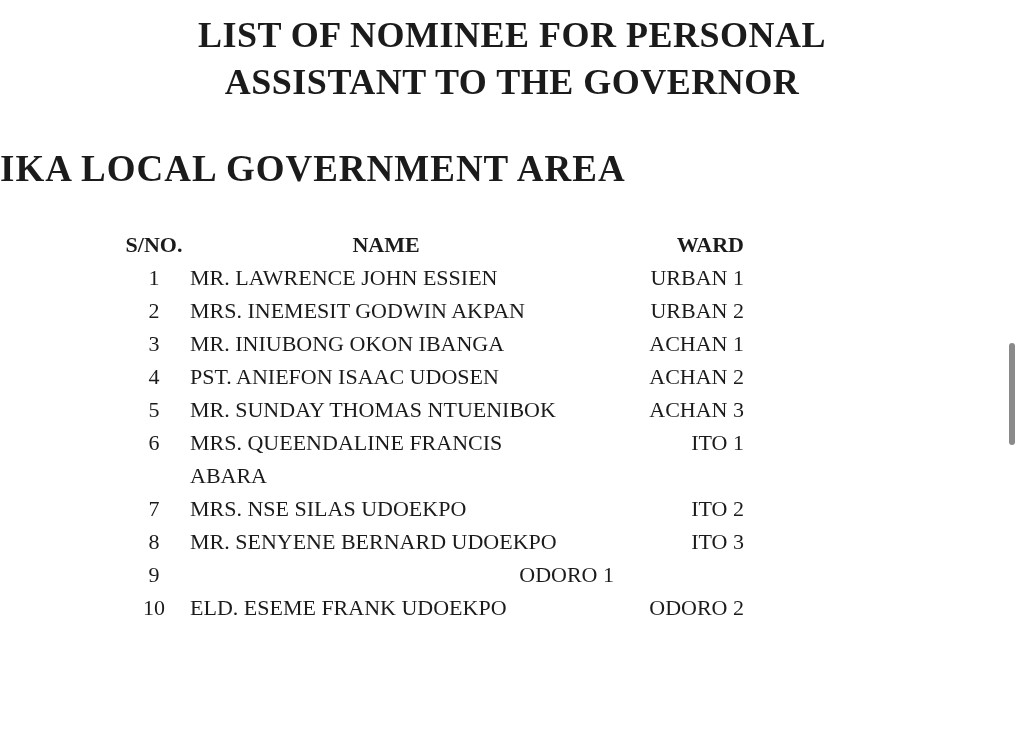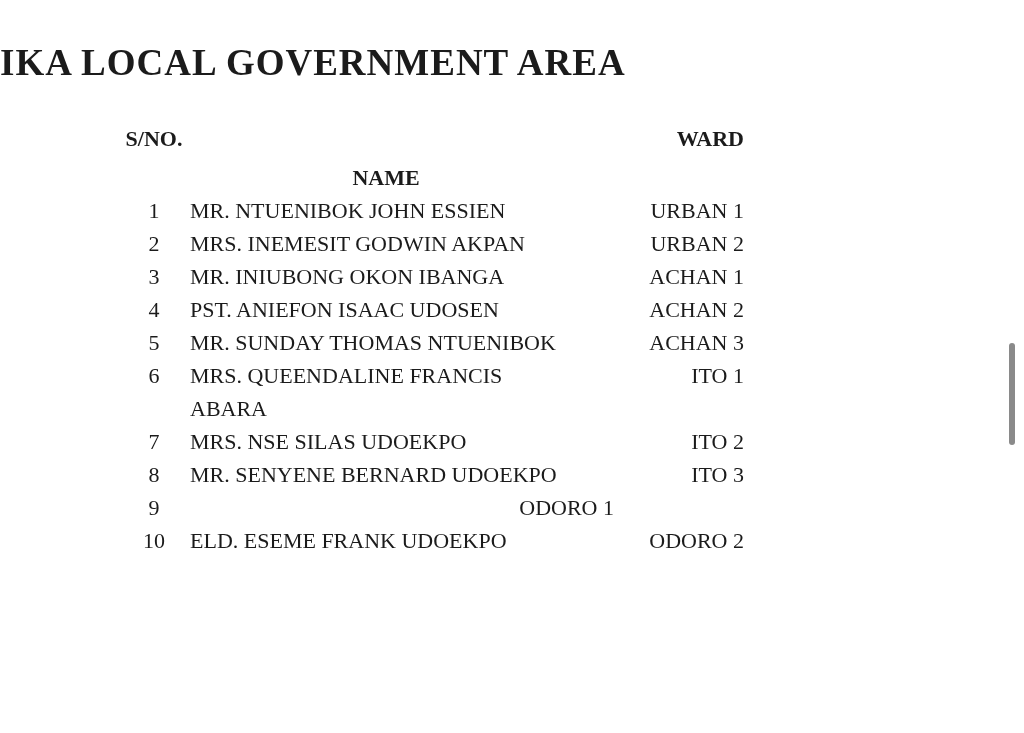--- a/index.html
+++ b/index.html
@@ -57,50 +57,53 @@
   .cell-ward {
     text-align: right;
   }
   .header-row .cell-sno,
   .header-row .cell-name,
   .header-row .cell-ward {
     font-weight: bold;
   }
   .header-row .cell-name {
     text-align: center;
-    margin-top: 39px;
   }
   .scrollbar-thumb {
     position: absolute;
     left: 1009px;
     top: 343px;
     width: 6px;
     height: 102px;
     border-radius: 3px;
     background: #8a8a8a;
   }
 </style>
 </head>
 <body style="background: rgb(255, 255, 255); color: rgb(27, 27, 27);">
 
 <div class="doc">
 
+  <h1 class="title">
+    <div>LIST OF NOMINEE FOR PERSONAL</div>
+    <div>ASSISTANT TO THE GOVERNOR</div>
+  </h1>
 
   <h2 class="subtitle">IKA LOCAL GOVERNMENT AREA</h2>
 
   <div class="list">
     <div class="row header-row">
       <div class="cell-sno">S/NO.</div>
       <div class="cell-name">NAME</div>
       <div class="cell-ward">WARD</div>
     </div>
     <div id="rows-container">
   <div class="row">
     <div class="cell-sno">1</div>
-    <div class="cell-name">MR. NTUENIBOK JOHN ESSIEN</div>
+    <div class="cell-name">MR. LAWRENCE JOHN ESSIEN</div>
     <div class="cell-ward">URBAN 1</div>
   </div>
 
   <div class="row">
     <div class="cell-sno">2</div>
     <div class="cell-name">MRS. INEMESIT GODWIN AKPAN</div>
     <div class="cell-ward">URBAN 2</div>
   </div>
 
   <div class="row">

